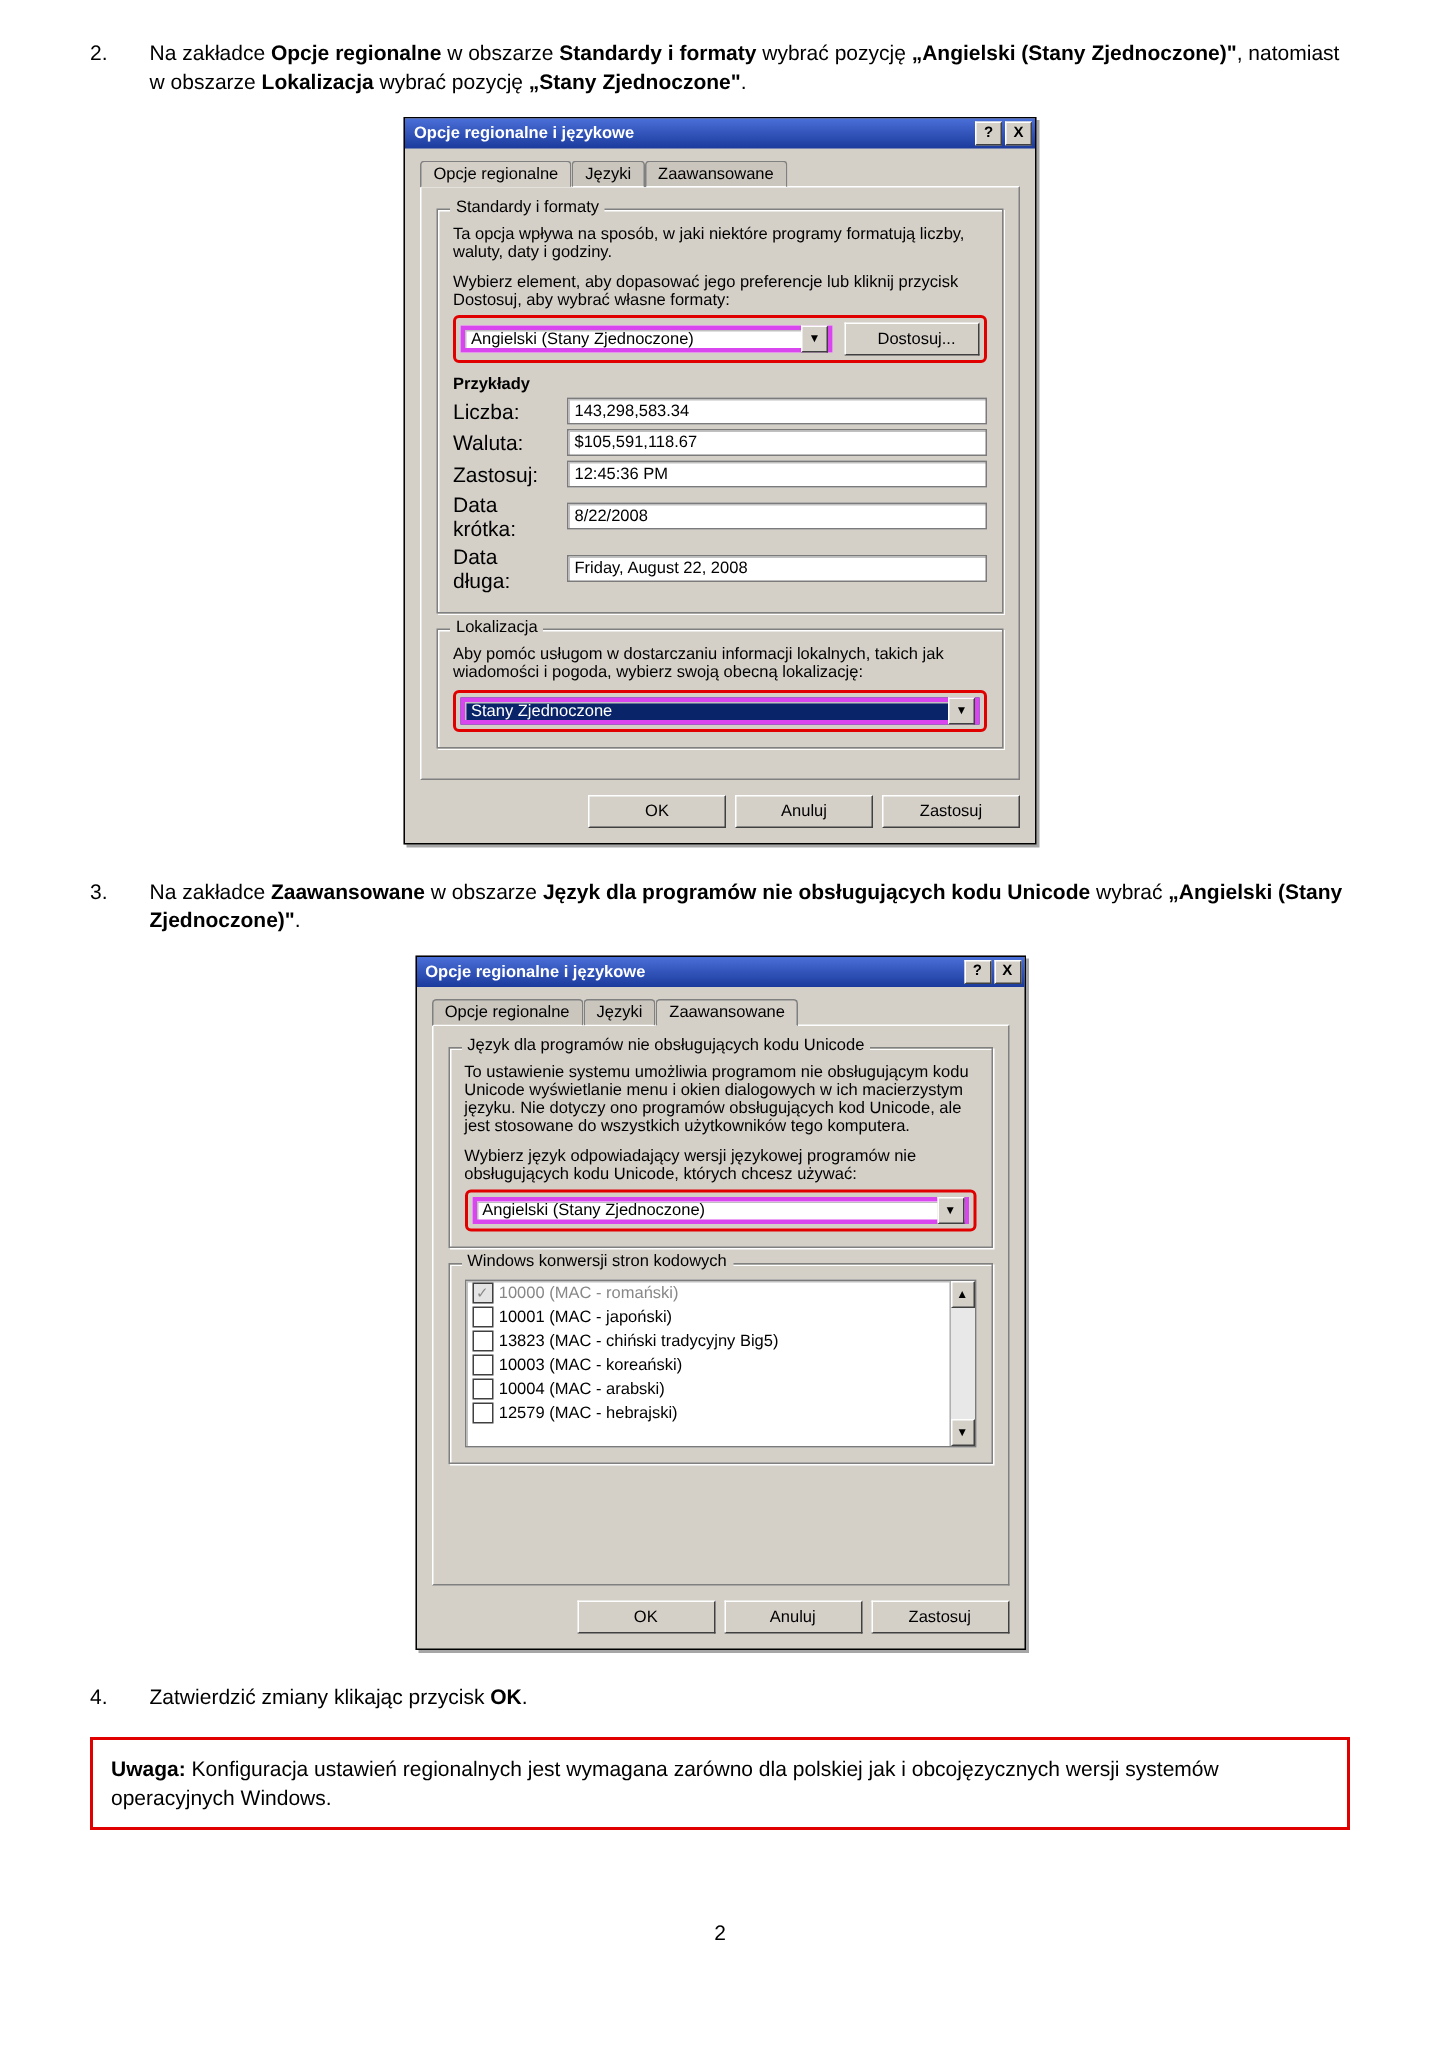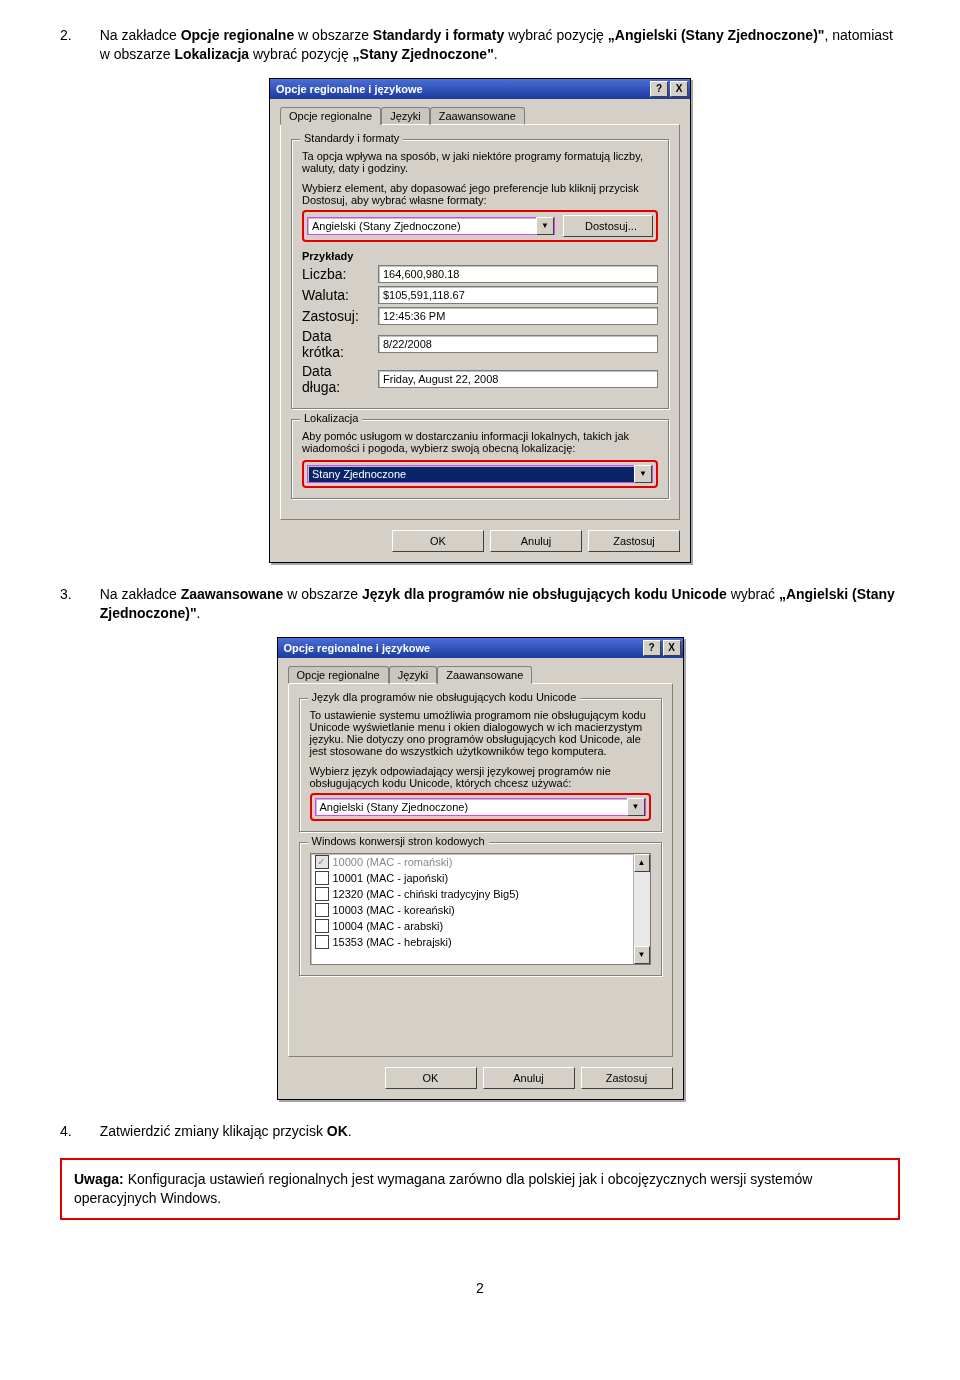--- a/index.html
+++ b/index.html
@@ -81,21 +81,21 @@
     position:absolute; top:-8px; left:8px;
     background:#d4d0c8;
     padding:0 4px;
     font-size:11px;
   }
   .small { font-size:11px; }
 
   .select {
     display:flex; align-items:center;
     background:#fff;
-    border:1px solid #d946ef;
+    border:3px solid #d946ef;
     box-shadow: inset 1px 1px 0 #c0c0c0;
     height:18px;
     width:100%;
     padding:0 0 0 4px;
     font-size:11px;
     position:relative;
     box-sizing:border-box;
   }
   .select .dd {
     width:16px; height:16px;
@@ -207,21 +207,21 @@
             <div class="select" style="flex:1;">
               <span>Angielski (Stany Zjednoczone)</span>
               <span class="dd">▼</span>
             </div>
             <div class="btn" style="min-width:62px;padding-left:16px;">Dostosuj...</div>
           </div>
         </div>
         <div style="margin-top:8px;font-weight:bold;" class="small">Przykłady</div>
         <div class="field">
             <span class="lbl">Liczba:</span>
-            <span class="val">164,600,980.18</span>
+            <span class="val">143,298,583.34</span>
           </div>
         <div class="field">
             <span class="lbl">Waluta:</span>
             <span class="val">$105,591,118.67</span>
           </div>
         <div class="field">
             <span class="lbl">Zastosuj:</span>
             <span class="val">12:45:36 PM</span>
           </div>
         <div class="field">
@@ -296,33 +296,33 @@
               <div class="row disabled">
                 <span class="cb disabled">✓</span>
                 <span>10000 (MAC - romański)</span>
               </div>
               <div class="row">
                 <span class="cb"></span>
                 <span>10001 (MAC - japoński)</span>
               </div>
               <div class="row">
                 <span class="cb"></span>
-                <span>12320 (MAC - chiński tradycyjny Big5)</span>
+                <span>13823 (MAC - chiński tradycyjny Big5)</span>
               </div>
               <div class="row">
                 <span class="cb"></span>
                 <span>10003 (MAC - koreański)</span>
               </div>
               <div class="row">
                 <span class="cb"></span>
                 <span>10004 (MAC - arabski)</span>
               </div>
               <div class="row">
                 <span class="cb"></span>
-                <span>15353 (MAC - hebrajski)</span>
+                <span>12579 (MAC - hebrajski)</span>
               </div>
             </div>
           <div class="scrollbar">
             <div class="scroll-btn">▲</div>
             <div class="scroll-btn">▼</div>
           </div>
         </div>
       </div>
 
       <div style="height:60px;"></div>

